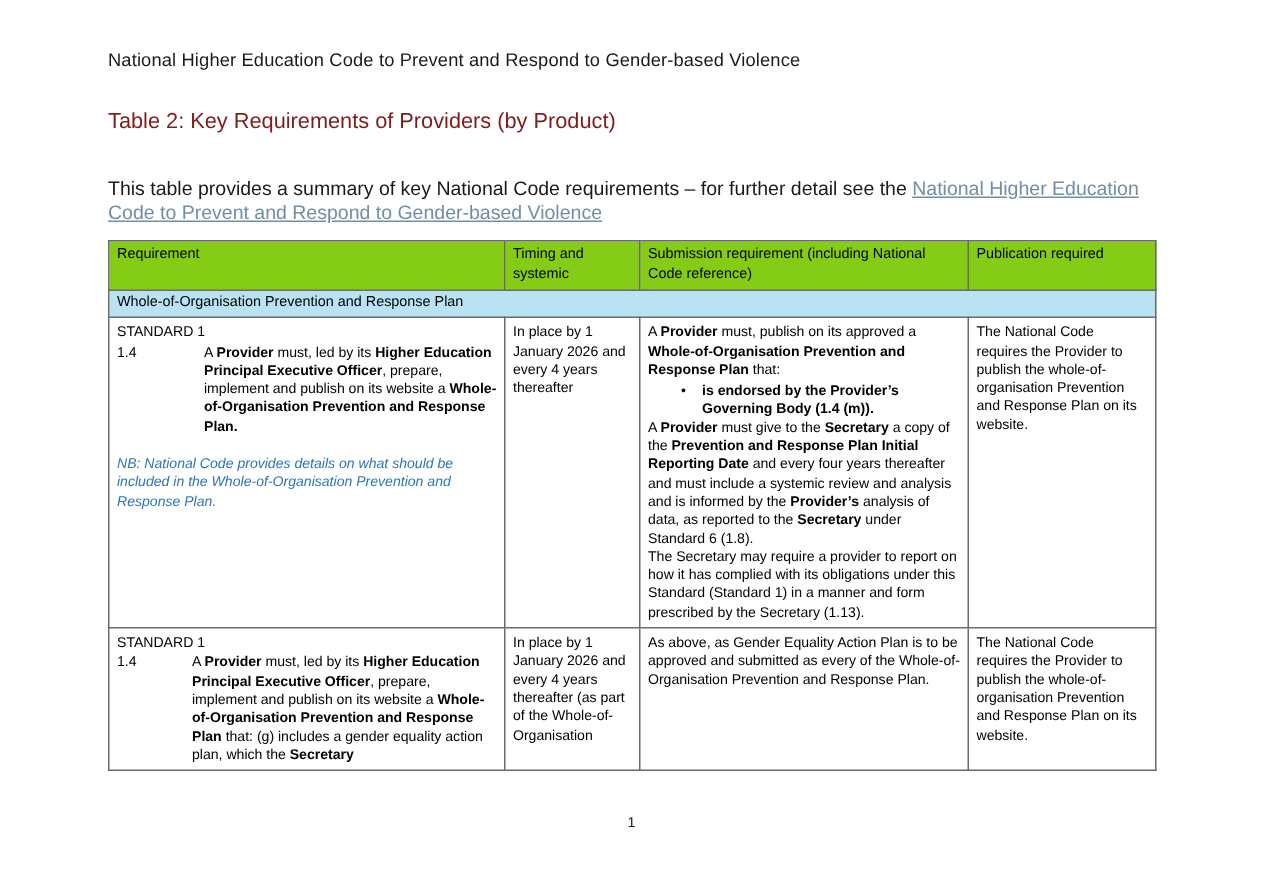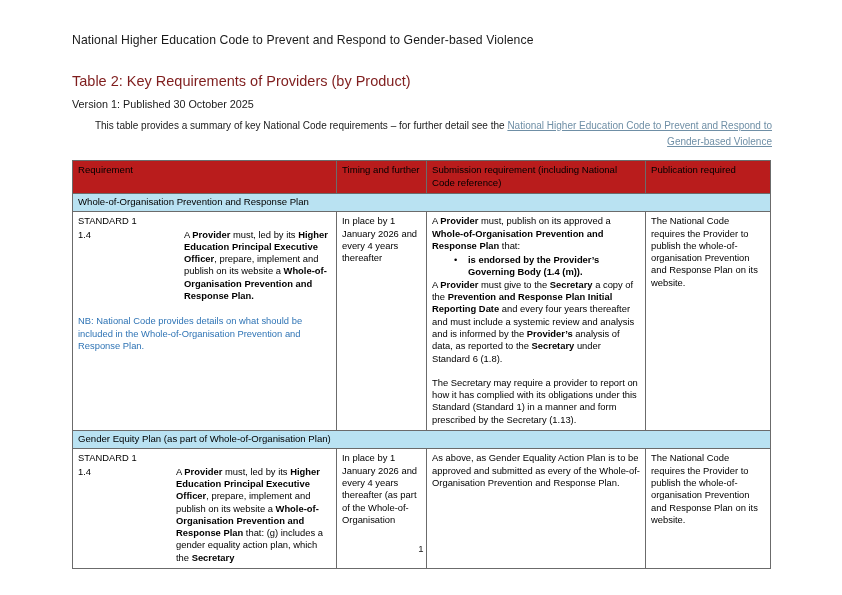--- a/index.html
+++ b/index.html
@@ -47,24 +47,23 @@
     top: 98px;
     font-size: 10.8px;
     color: #1a1a1a;
     white-space: nowrap;
   }
   .intro {
     position: absolute;
     left: 72px;
     top: 118px;
     width: 700px;
-    font-size: 10px;
+    font-size: 13px;
     line-height: 16px;
     color: #1a1a1a;
-    text-align: right;
   }
   .intro a, .link {
     color: #6f8fa6;
     text-decoration: underline;
   }
 
   
   .tbl {
     position: absolute;
     left: 72px;
@@ -78,62 +77,62 @@
   .tbl td, .tbl th {
     border: 1px solid #6b6b6b;
     vertical-align: top;
     padding: 3px 5px 4px 5px;
     text-align: left;
     font-weight: normal;
   }
   .tbl th {
     font-size: 9.6px;
     line-height: 12.5px;
-    background: #b91c1c;
+    background: #84cc16;
   }
   col.c1 { width: 264px; }
   col.c2 { width: 90px; }
   col.c3 { width: 219px; }
   col.c4 { width: 125px; }
 
   .band td {
     background: #b9e2f2;
     font-size: 9.6px;
     padding-top: 2px;
     padding-bottom: 3px;
   }
 
   .std {
     margin: 0 0 1px 0;
   }
   .clause {
     display: flex;
     margin: 0;
-    gap: 48px;
   }
   .clause .num {
     width: 22px;
     flex: 0 0 22px;
   }
   .clause .num.tight {
     width: 14px;
     flex: 0 0 14px;
   }
   .clause .body {
     flex: 1 1 auto;
     margin-left: 36px;
   }
   .nb {
     color: #2f74b5;
+    font-style: italic;
     margin-top: 13px;
   }
   b { font-weight: bold; }
 
   .para { margin: 0; }
-  .para + .para { margin-top: 12px; }
+  .para + .para { }
   .sub {
   }
   .bullet {
     display: flex;
     margin-left: 22px;
     margin-top: 2px;
   }
   .bullet .dot {
     width: 14px;
     flex: 0 0 14px;
@@ -153,35 +152,34 @@
 </style>
 </head>
 <body>
 
 <div class="page">
 
   <div class="doc-title">National Higher Education Code to Prevent and Respond to Gender-based Violence</div>
 
   <div class="table-heading">Table 2: Key Requirements of Providers (by Product)</div>
 
-  <div class="version-line">Version 1: Published 30 October 2025</div>
 
   <div class="intro"><span>This table provides a summary of key National Code requirements – for further detail see the </span><a class="link" href="#">National Higher Education Code to Prevent and Respond to Gender-based Violence</a></div>
 
   <table class="tbl">
     <colgroup>
       <col class="c1">
         <col class="c2">
         <col class="c3">
         <col class="c4">
     </colgroup>
     <thead>
       <tr>
         <th>Requirement</th>
-        <th>Timing and further</th>
+        <th>Timing and systemic</th>
         <th>Submission requirement (including National Code reference)</th>
         <th>Publication required</th>
       </tr>
     </thead>
     <tbody>
 
       <tr class="band">
         <td colspan="4">Whole-of-Organisation Prevention and Response Plan</td>
       </tr>
 
@@ -204,23 +202,20 @@
             <span class="dot">•</span>
             <span class="btxt">is endorsed by the Provider’s Governing Body (1.4 (m)).</span>
           </div>
           <div class="para"><span>A </span><b>Provider</b><span> must give to the </span><b>Secretary</b><span> a copy of the </span><b>Prevention and Response Plan Initial Reporting Date</b><span> and every four years thereafter and must include a systemic review and analysis and is informed by the </span><b>Provider’s</b><span> analysis of data, as reported to the </span><b>Secretary</b><span> under Standard 6 (1.8).</span></div>
           <div class="para">The Secretary may require a provider to report on how it has complied with its obligations under this Standard (Standard 1) in a manner and form prescribed by the Secretary (1.13).</div>
         </td>
 
         <td>The National Code requires the Provider to publish the whole-of-organisation Prevention and Response Plan on its website.</td>
       </tr>
 
-      <tr class="band">
-        <td colspan="4">Gender Equity Plan (as part of Whole-of-Organisation Plan)</td>
-      </tr>
 
       <tr>
         <td>
           <div class="std">STANDARD 1</div>
           <div class="clause">
             <span class="num tight">1.4</span>
             <span class="body"><span>A </span><b>Provider</b><span> must, led by its </span><b>Higher Education Principal Executive Officer</b><span>, prepare, implement and publish on its website a </span><b>Whole-of-Organisation Prevention and Response Plan</b><span> that: (g) includes a gender equality action plan, which the </span><b>Secretary</b></span>
           </div>
         </td>
         <td>In place by 1 January 2026 and every 4 years thereafter (as part of the Whole-of-Organisation</td>

